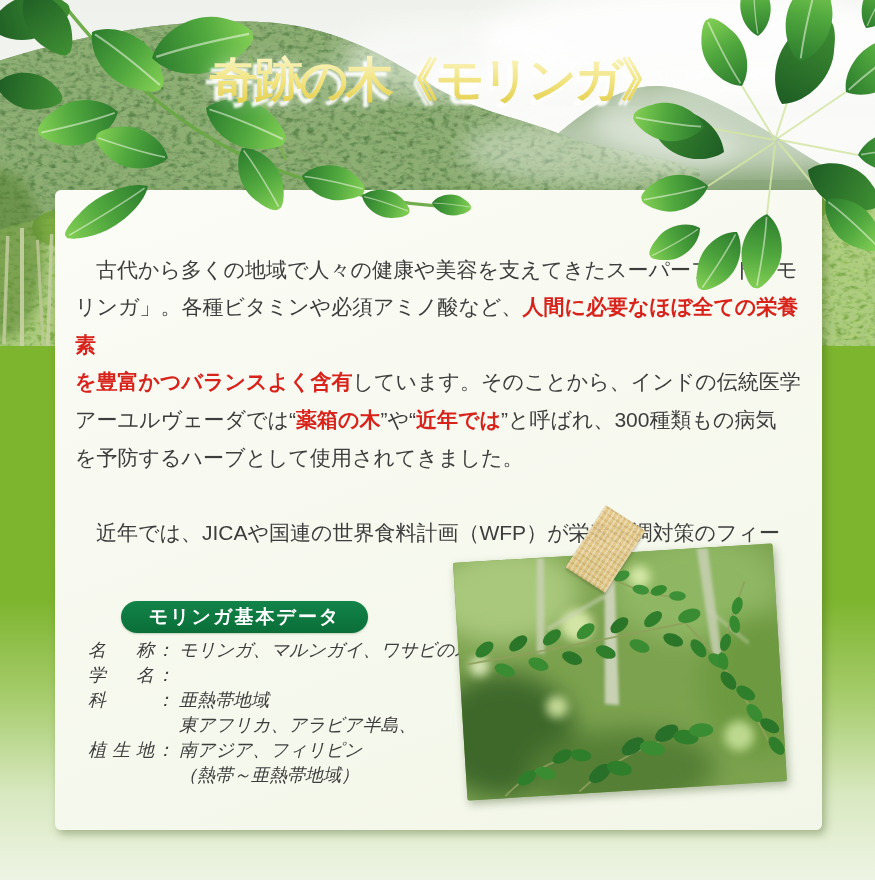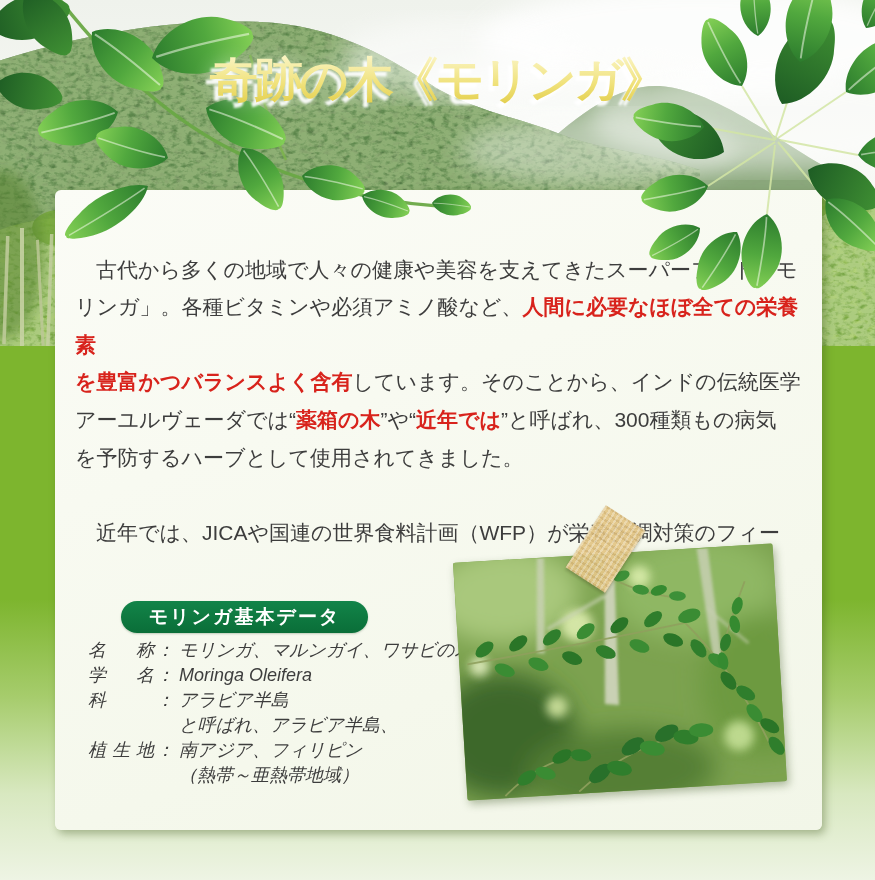--- a/index.html
+++ b/index.html
@@ -158,31 +158,30 @@
 
     <div class="data-list">
         <div class="row">
           <span class="lbl">名　称</span>
           <span class="sep">：</span>
           <span class="val">モリンガ、マルンガイ、ワサビの木</span>
         </div>
         <div class="row">
           <span class="lbl">学　名</span>
           <span class="sep">：</span>
-          <span class="val">Moringa Oleifera</span>
         </div>
         <div class="row">
           <span class="lbl">科</span>
           <span class="sep">：</span>
-          <span class="val">アラビア半島</span>
+          <span class="val">亜熱帯地域</span>
         </div>
         <div class="row">
           <span class="lbl">植生地</span>
           <span class="sep">：</span>
-          <span class="val">と呼ばれ、アラビア半島、
+          <span class="val">東アフリカ、アラビア半島、
 南アジア、フィリピン
 （熱帯～亜熱帯地域）</span>
         </div>
       </div>
 
     <figure class="photo" style="margin:0;">
       <svg width="320" height="238" viewBox="0 0 320 238" aria-hidden="true">
         <defs>
           <filter id="pb12">
               <feGaussianBlur stdDeviation="12"></feGaussianBlur>

